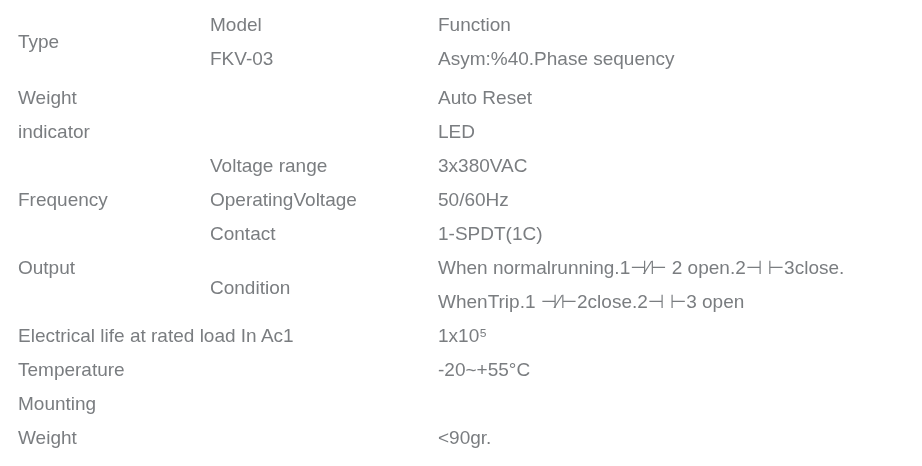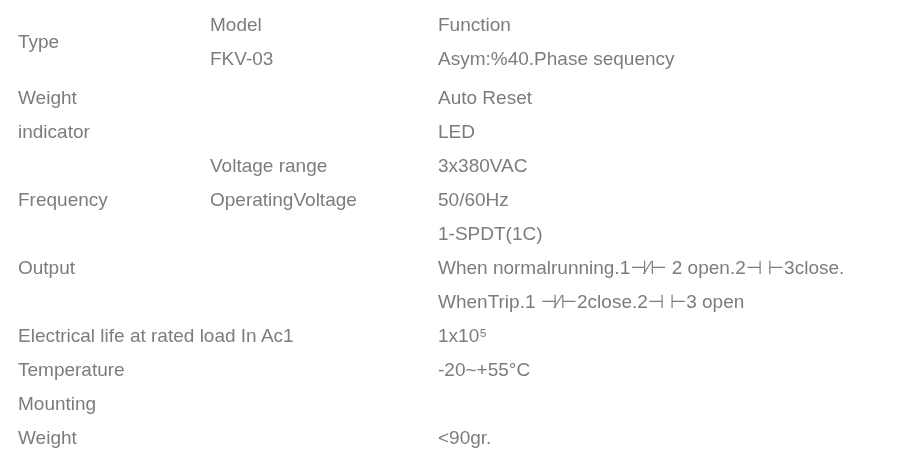--- a/index.html
+++ b/index.html
@@ -77,20 +77,22 @@
 
     <div class="row simple">
       <div class="cell">Frequency</div>
       <div class="cell">OperatingVoltage</div>
       <div class="cell">50/60Hz</div>
     </div>
 
     <div class="row">
       <div class="cell vcenter">Output</div>
       <div>
+        <div class="cell">Contact</div>
+        <div class="cell output-c2-condition">Condition</div>
       </div>
       <div>
         <div class="cell">1-SPDT(1C)</div>
         <div class="cell">When normalrunning.1⊣∕⊢ 2 open.2⊣ ⊢3close.</div>
         <div class="cell">WhenTrip.1 ⊣∕⊢2close.2⊣ ⊢3 open</div>
       </div>
     </div>
 
     <div class="row wide simple">
       <div class="cell">Electrical life at rated load In Ac1</div>

